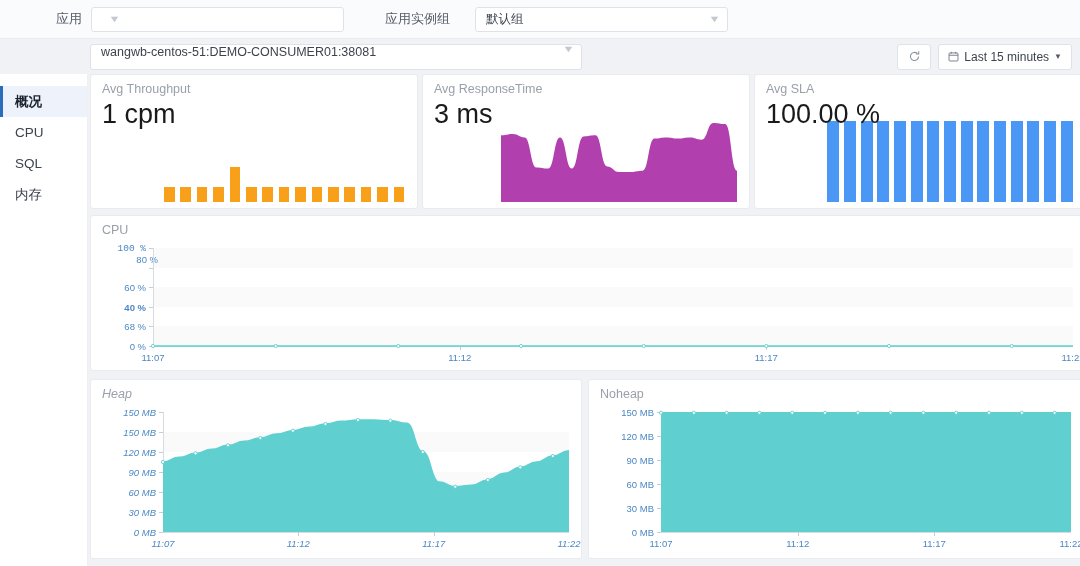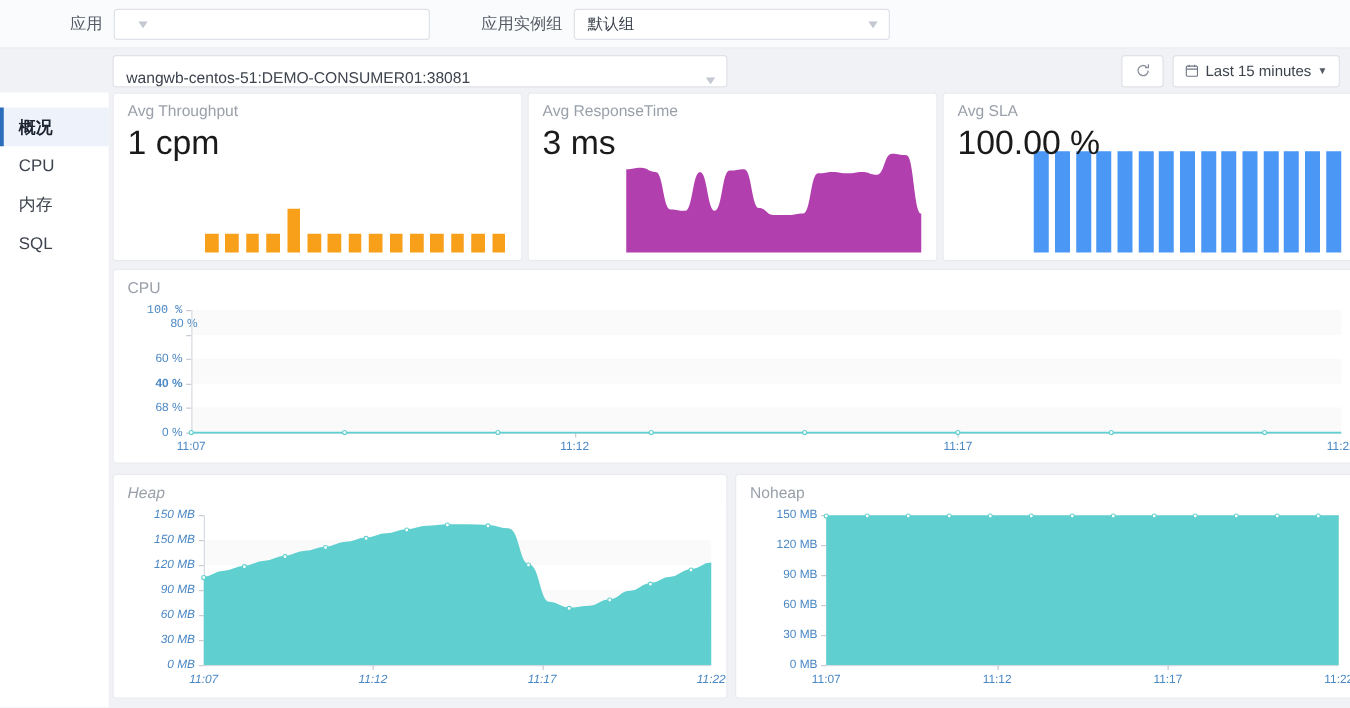--- a/index.html
+++ b/index.html
@@ -30,38 +30,38 @@
     border: 1px solid #dfe2e8;
     border-radius: 3px;
     display: flex; align-items: center;
     padding: 0 8px 0 10px;
     font-size: 12.5px;
     color: #3d434d;
     position: relative;
   }
   .select .val { flex: 1; white-space: nowrap; overflow: hidden; }
   .sel-app { width: 253px; }
-  .sel-group { width: 253px; margin-left: 0; }
+  .sel-group { width: 253px; margin-left: 16px; }
   .field-group.second { margin-left: 41px; }
   .caret {
     margin-left: 8px; color: #c3c8d1; font-size: 9px; line-height: 1;
     transform: scaleX(1.4);
   }
 
   
   .row2 {
     height: 35px;
     display: flex; align-items: center;
     padding-left: 90px; padding-right: 8px;
     background: #f0f2f5;
   }
   .sel-instance {
     width: 492px; height: 26px; background: #fff;
     border: 1px solid #dfe2e8; border-radius: 3px;
-    display: flex; align-items: flex-end; padding: 0 8px 0 10px;
+    display: flex; align-items: flex-start; padding: 0 8px 0 10px;
     font-size: 12.5px; color: #3d434d;
   }
   .row2-right { margin-left: auto; display: flex; align-items: center; gap: 7px; }
   .icon-btn {
     width: 34px; height: 26px; background: #fff;
     border: 1px solid #dfe2e8; border-radius: 3px;
     display: flex; align-items: center; justify-content: center;
     color: #8b919b;
   }
   .timebtn {
@@ -181,24 +181,24 @@
   <div class="body">
 
     <div class="sidebar">
       <div class="side-item active">
         <span>概况</span>
       </div>
       <div class="side-item">
         <span>CPU</span>
       </div>
       <div class="side-item">
+        <span>SQL</span>
+      </div>
+      <div class="side-item">
         <span>内存</span>
-      </div>
-      <div class="side-item">
-        <span>SQL</span>
       </div>
     </div>
 
     <div class="content">
 
       <div class="card kpi" style="left:2px; top:0; width:328px;">
         <div class="card-title">Avg Throughput</div>
         <div class="big">1 cpm</div>
         <div class="spark" id="spark-throughput">
             <div class="bars">

